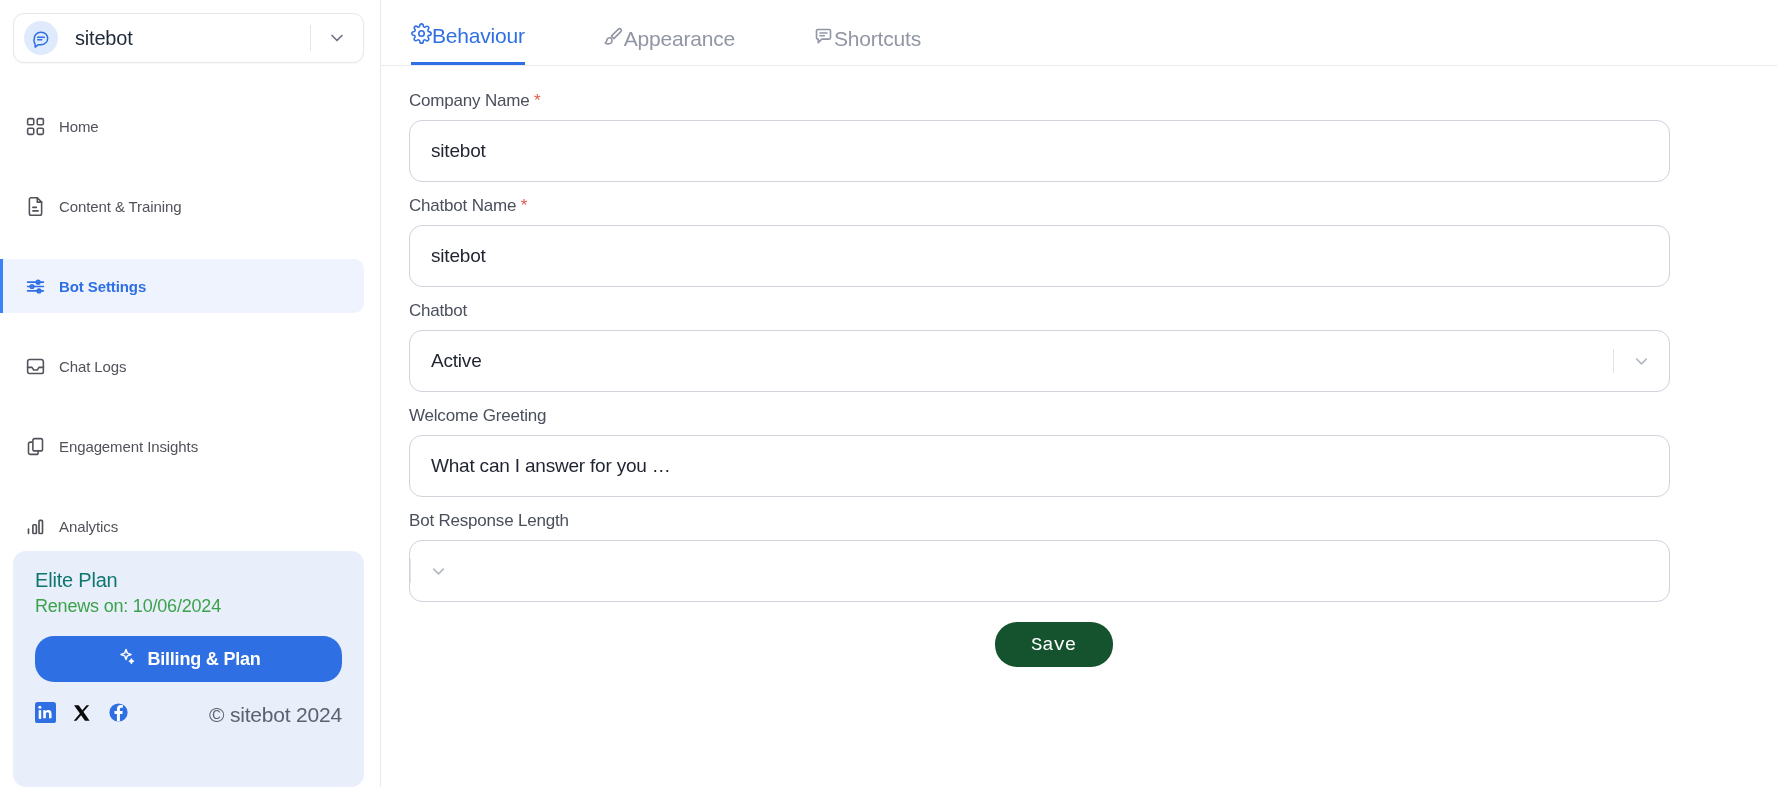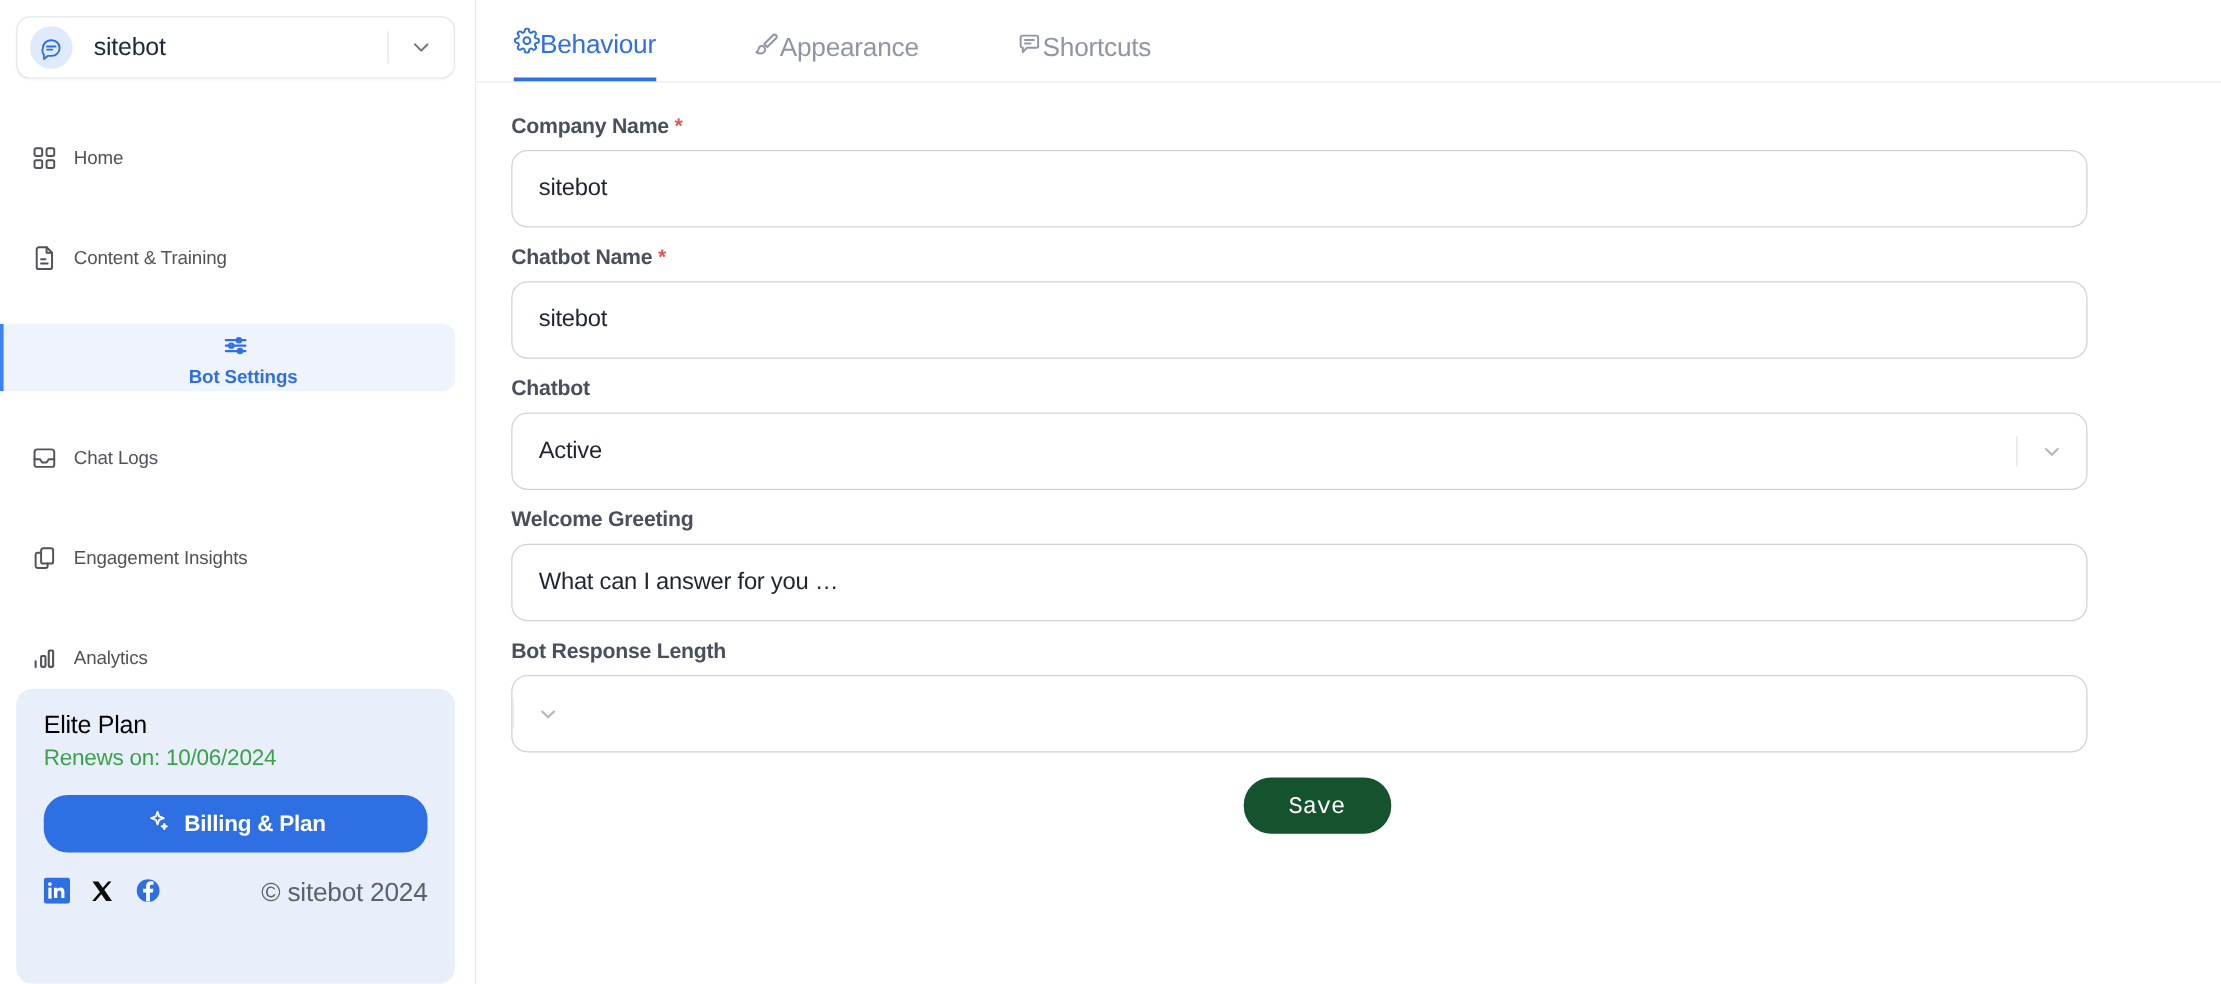--- a/index.html
+++ b/index.html
@@ -63,33 +63,32 @@
   .nav-item .nav-icon { width: 34px; display: flex; align-items: center; justify-content: flex-start; flex: 0 0 34px; }
   .nav-item .nav-label { margin-left: 0px; }
   .nav-spacer { height: 26px; }
   .nav-item.active {
     background: #eef3fe;
     color: #2f6fe4;
     font-weight: bold;
     border-left: 3px solid #3b82f6;
     padding-left: 22px;
     border-radius: 0 10px 10px 0;
-    flex-direction: column;
   }
 
   .plan-card {
     position: absolute;
     left: 13px; right: 16px;
     top: 551px;
     background: #e9eefb;
     border-radius: 13px;
     padding: 18px 22px 0 22px;
     height: 236px;
   }
-  .plan-title { font-size: 20px; color: #000000; letter-spacing: -0.2px; }
+  .plan-title { font-size: 20px; color: #0f766e; letter-spacing: -0.2px; }
   .plan-renew { font-size: 18px; color: #3aa34a; margin-top: 4px; letter-spacing: -0.2px; }
   .billing-btn {
     margin-top: 19px;
     height: 46px;
     background: #2f6fe4;
     border-radius: 19px;
     display: flex; align-items: center; justify-content: center;
     color: #fff; font-size: 18px; font-weight: bold; letter-spacing: -0.2px;
     gap: 11px;
     cursor: pointer;
@@ -131,21 +130,20 @@
   .tab.active { color: #2f6fe4; border-bottom: 3px solid #2f6fe4; }
 
   .form { padding: 25px 0 0 28px; }
   .field { margin-bottom: 14px; }
   .field-label {
     font-size: 17px;
     color: #4a4f5c;
     letter-spacing: -0.2px;
     margin-bottom: 9px;
     display: block;
-    font-weight: bold;
   }
   .req { color: #e2584a; font-size: 17px; }
   .control {
     width: 1261px;
     height: 62px;
     border: 1px solid #cfd3da;
     border-radius: 13px;
     display: flex;
     align-items: center;
     background: #fff;

